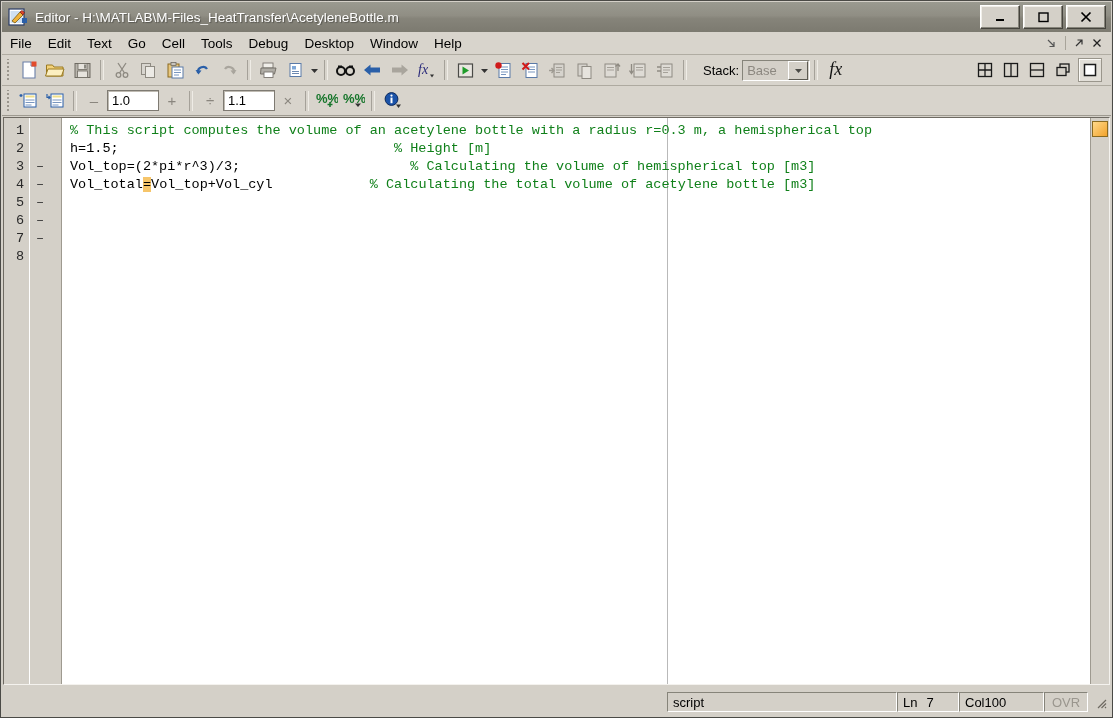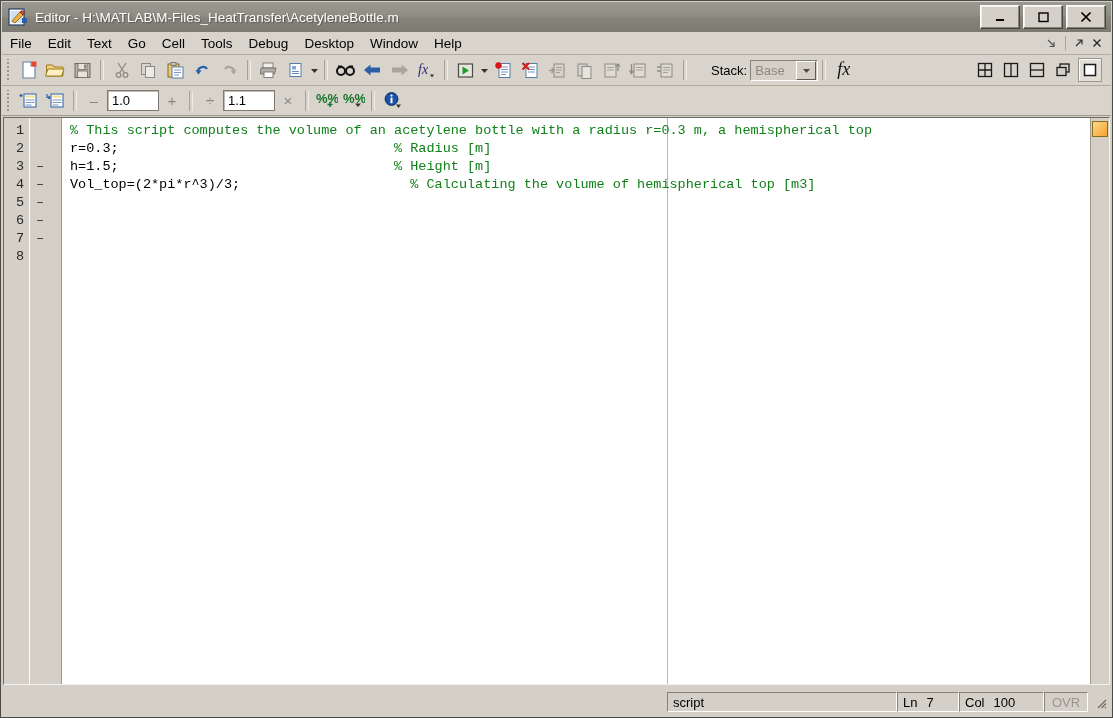--- a/index.html
+++ b/index.html
@@ -150,21 +150,21 @@
   .tbtn svg { display: block; }
   .dropcaret {
     width: 11px; height: 24px;
     display: flex; align-items: center; justify-content: center;
     flex: 0 0 auto;
     cursor: default;
   }
   .stack-label {
     font-size: 13px;
     color: #000;
-    margin: 0 3px 0 20px;
+    margin: 0 3px 0 12px;
     white-space: nowrap;
   }
   .stack-combo {
     width: 68px; height: 21px;
     background: #d4d0c8;
     border: 1px solid #ffffff;
     border-top-color: #86847a;
     border-left-color: #86847a;
     display: flex;
     align-items: center;
@@ -347,21 +347,21 @@
     box-sizing: border-box;
     display: flex;
     align-items: center;
     font-size: 13px;
     color: #000;
     padding: 0 5px;
     white-space: nowrap;
   }
   #sb-type { width: 230px; }
   #sb-ln { width: 62px; justify-content: flex-start; gap: 9px; }
-  #sb-col { width: 85px; justify-content: flex-start; gap: 9px; }
+  #sb-col { width: 85px; justify-content: flex-start; }
   #sb-ovr { width: 44px; color: #9a968e; justify-content: center; }
   .sb-grip {
     width: 16px; height: 16px;
     margin-left: 4px; margin-right: 2px;
     flex: 0 0 auto;
   }
   .sb-fill { flex: 1 1 auto; }
 </style>
 </head>
 <body>
@@ -731,23 +731,23 @@
         <div class="gmark">–</div>
         <div class="gmark">–</div>
         <div class="gmark">–</div>
         <div class="gmark">–</div>
         <div class="gmark">–</div>
         <div class="gmark"></div>
       </div>
     <div class="code-area" id="code-area">
       <div class="limit-line"></div>
     <div class="cline"><span class="tok-com">% This script computes the volume of an acetylene bottle with a radius r=0.3 m, a hemispherical top</span></div>
-        <div class="cline"><span class="tok-code">r=0.3;</span><span class="tok-code">                                  </span><span class="tok-com">% Radius [m]</span></div>
         <div class="cline"><span class="tok-code">h=1.5;</span><span class="tok-code">                                  </span><span class="tok-com">% Height [m]</span></div>
         <div class="cline"><span class="tok-code">Vol_top=(2*pi*r^3)/3;</span><span class="tok-code">                     </span><span class="tok-com">% Calculating the volume of hemispherical top [m3]</span></div>
+        <div class="cline"><span class="tok-code">Vol_total</span><span class="tok-code mlint-underline">=</span><span class="tok-code">Vol_top+Vol_cyl</span><span class="tok-code">            </span><span class="tok-com">% Calculating the total volume of acetylene bottle [m3]</span></div>
         <div class="cline"></div>
       </div>
     <div class="mlint-bar">
       <div class="mlint-box"></div>
     </div>
   </div>
 
   <div class="statusbar">
     <div class="sb-fill"></div>
     <div class="sb-panel" id="sb-type">script</div>

